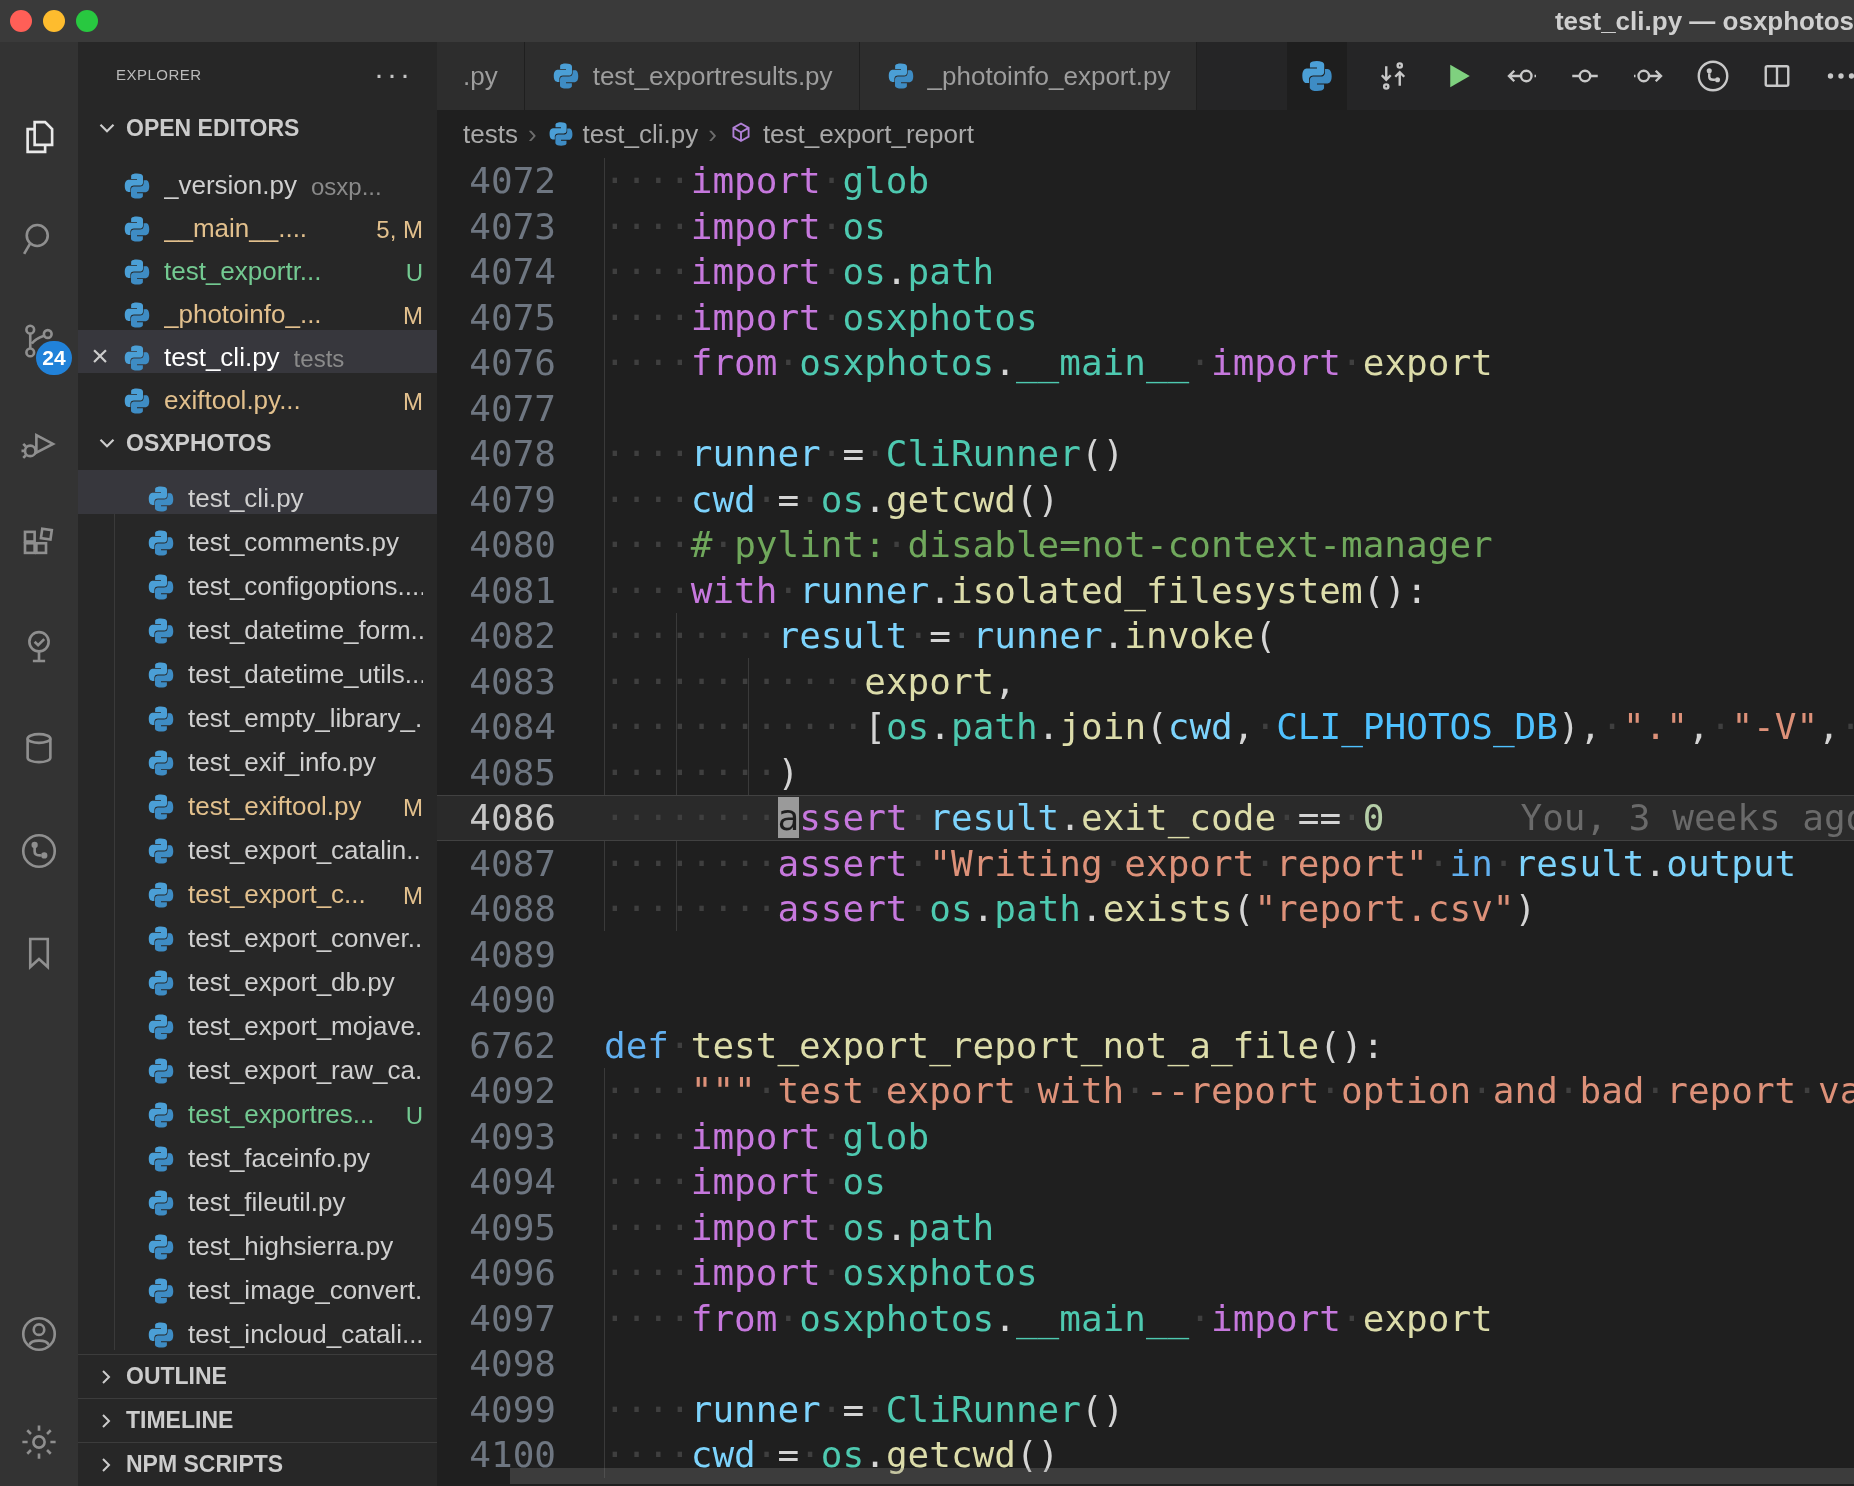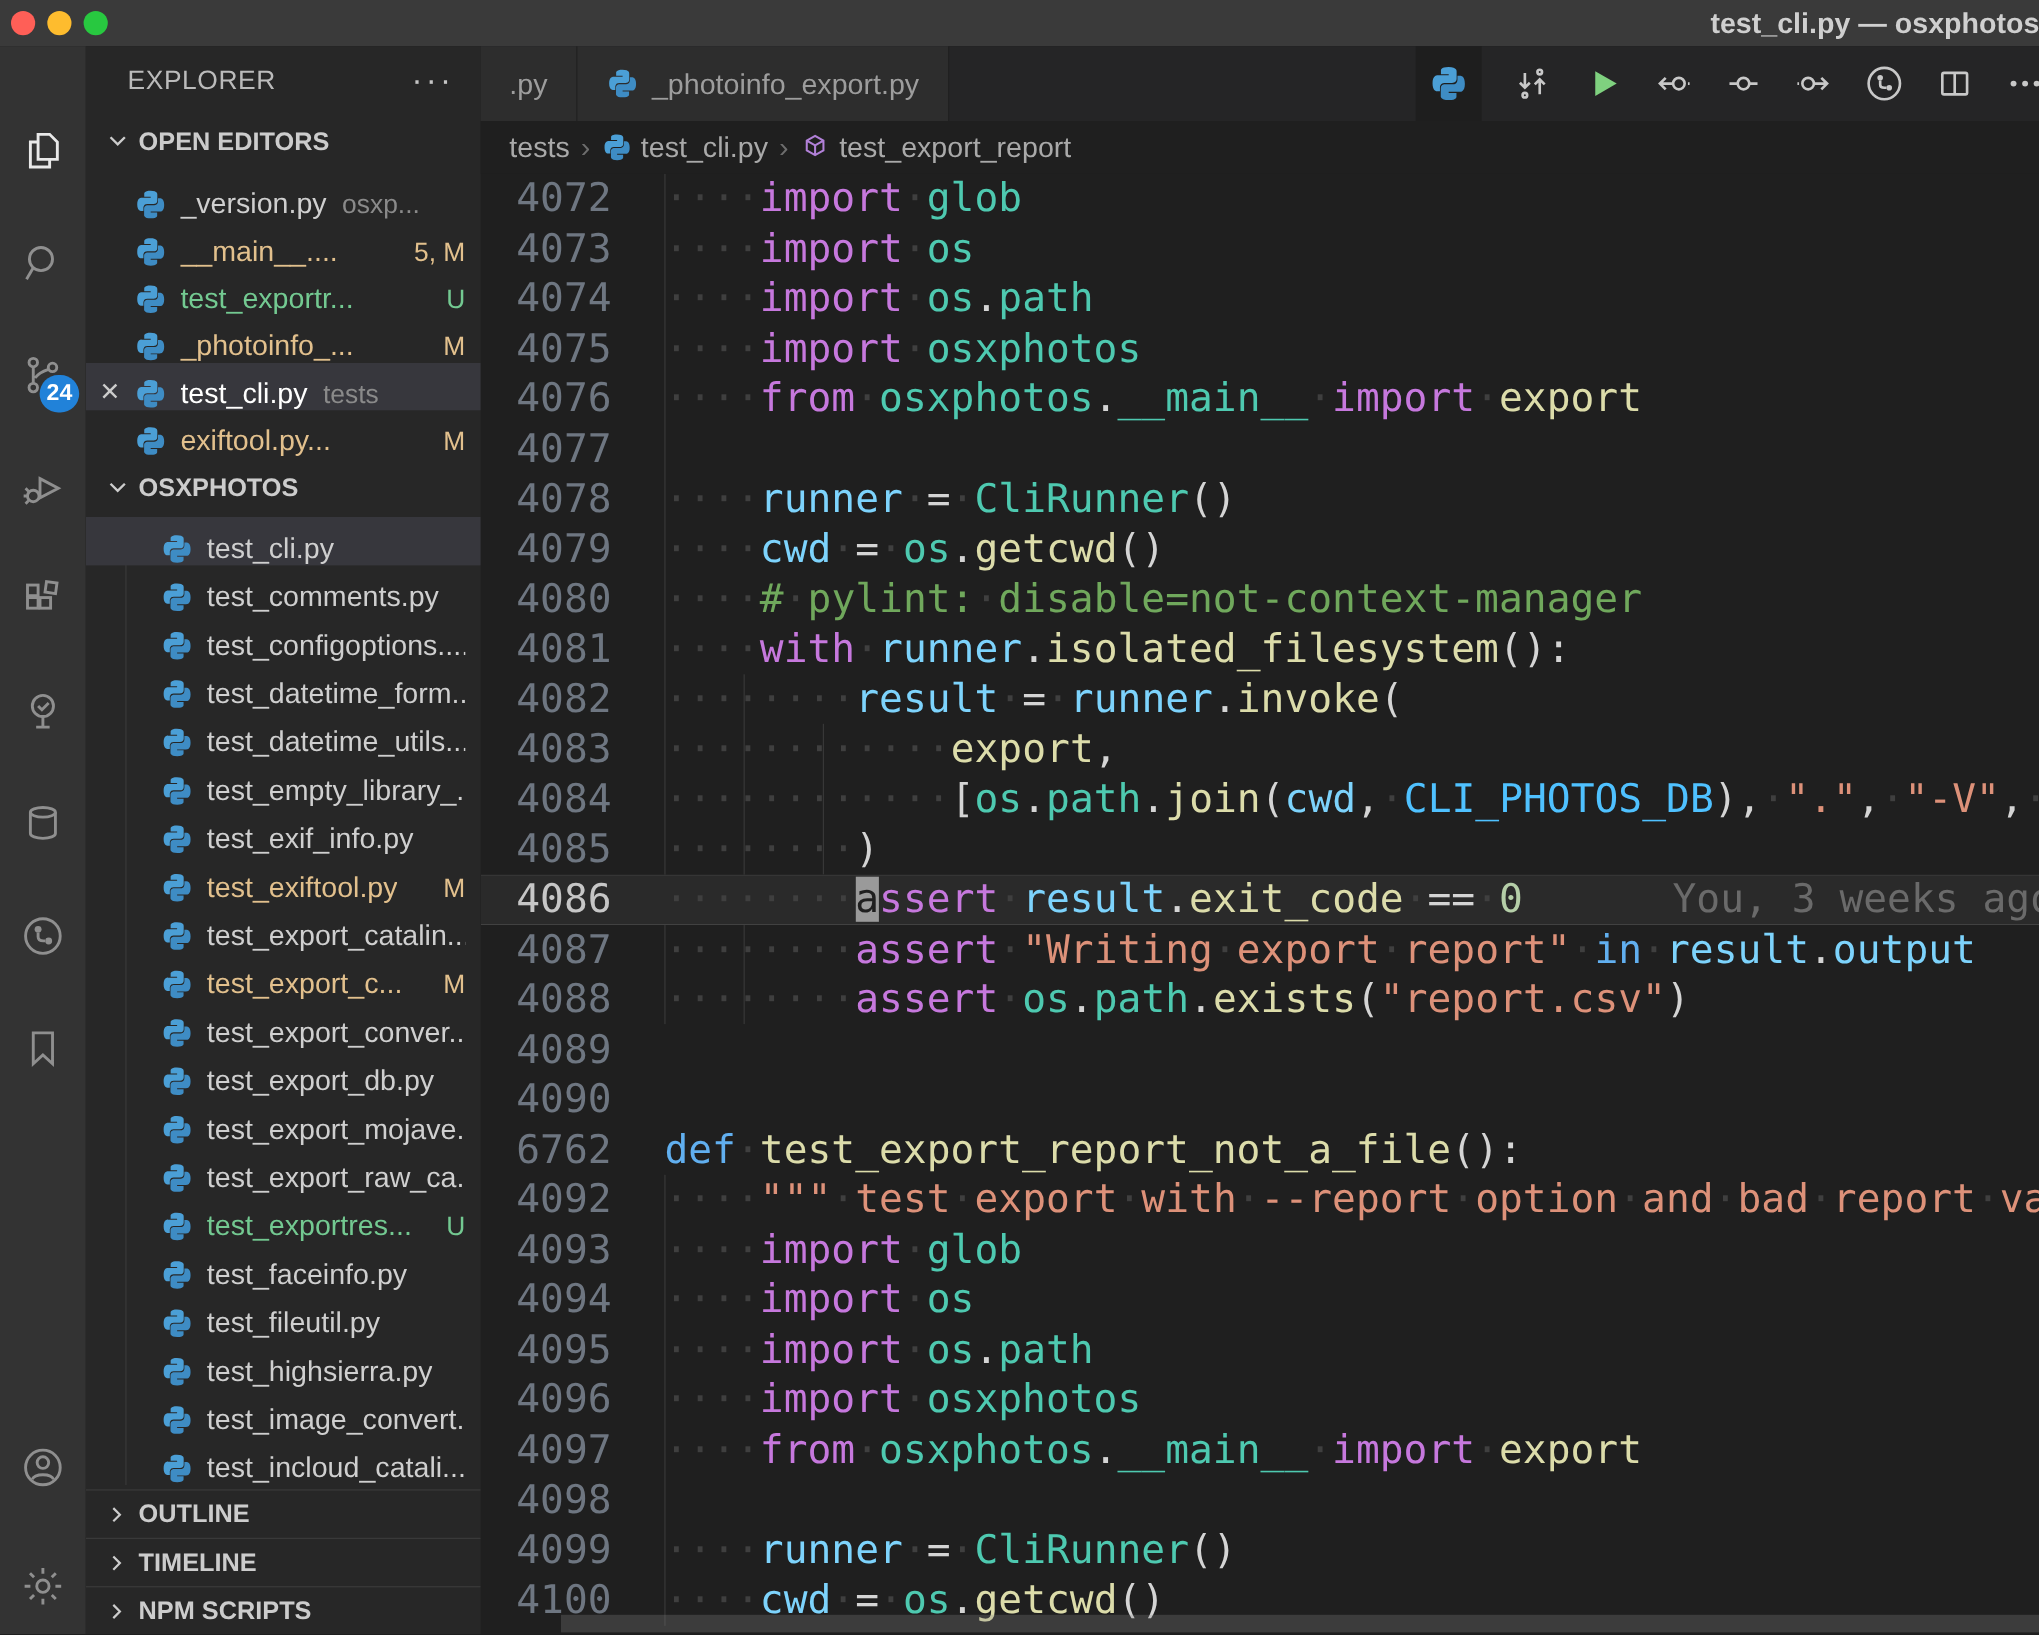--- a/index.html
+++ b/index.html
@@ -20,21 +20,21 @@
   .ab-item { position:absolute; left:0; width:78px; height:64px; display:flex; align-items:center; justify-content:center; cursor:pointer; }
   .ab-item svg { width:42px; height:42px; stroke:#8f8f8f; fill:none; stroke-width:1.5; }
   .ab-item.active svg { stroke:#e9e9e9; }
   .ab-item svg .f { fill:#8f8f8f; stroke:none; }
   .scm-badge { position:absolute; right:6px; bottom:-2px; min-width:36px; height:34px; border-radius:17px;
                background:#2182d9; color:#ffffff; font-size:21px; font-weight:bold; line-height:34px; text-align:center; padding:0 6px; }
 
   
   .sidebar { position:absolute; left:78px; top:42px; width:359px; height:1444px; background:#272727; overflow:hidden; }
   .sb-head { position:absolute; top:0; left:0; right:0; height:64px; display:flex; align-items:center; padding:0 24px 0 38px; }
-  .sb-title { color:#bbbbbb; font-size:24px; letter-spacing:0.5px; flex:1; }
+  .sb-title { color:#bbbbbb; font-size:15px; letter-spacing:0.5px; flex:1; }
   .sb-menu { color:#c5c5c5; font-size:30px; letter-spacing:3px; cursor:pointer; line-height:20px; }
   .sect { position:absolute; left:0; right:0; display:flex; align-items:center; padding-left:16px; gap:6px;
           color:#cccccc; font-size:23px; font-weight:bold; cursor:pointer; }
   .sect svg { width:26px; height:26px; stroke:#cccccc; fill:none; stroke-width:2; }
   #oe-head { top:62px; height:48px; }
   #ws-head { top:374px; height:54px; }
   .row { display:flex; align-items:flex-end; padding-right:14px; cursor:pointer; }
   .row .close { width:44px; text-align:center; color:#cccccc; font-size:30px; visibility:hidden; }
   .row.sel { background:#37373d; }
   .row.sel .close { visibility:visible; }
@@ -419,20 +419,26 @@
           </svg>
           <span>NPM SCRIPTS</span>
         </div>
       </div>
   </div>
 
   <div class="tabbar">
     <div id="tabs">
         <div class="tab">
           <span class="tlbl">.py</span>
+        </div>
+        <div class="tab">
+          <svg class="fic" viewBox="0 0 24 24">
+            <use href="#pyg"></use>
+          </svg>
+          <span class="tlbl">test_exportresults.py</span>
         </div>
         <div class="tab">
           <svg class="fic" viewBox="0 0 24 24">
             <use href="#pyg"></use>
           </svg>
           <span class="tlbl">_photoinfo_export.py</span>
         </div>
       </div>
     <div class="toolbar">
       <div class="pybtn">

